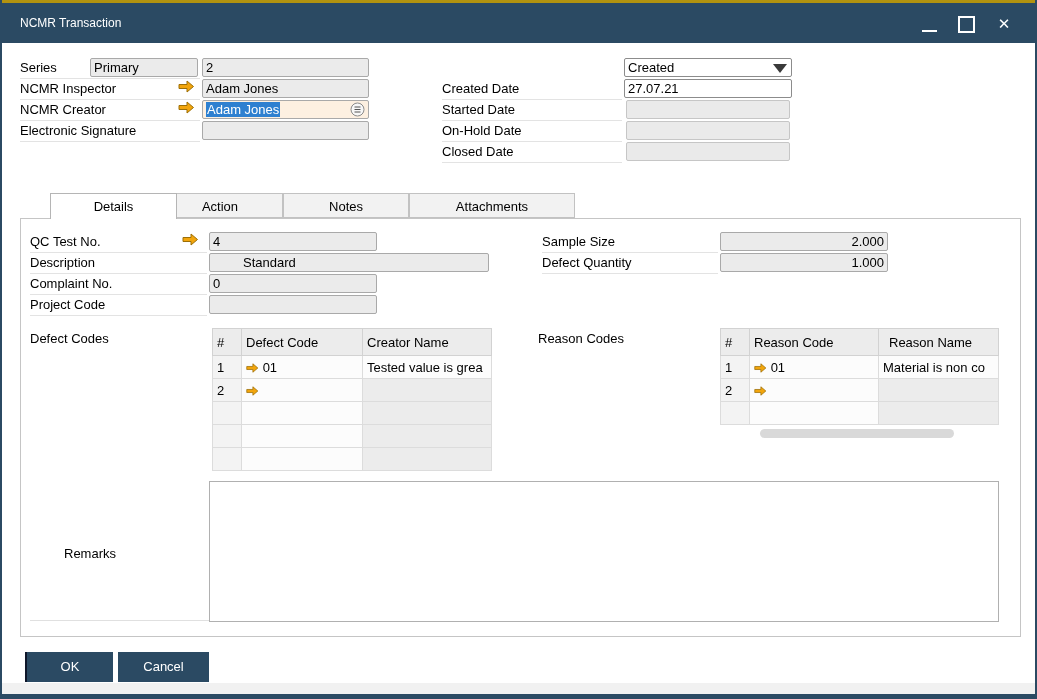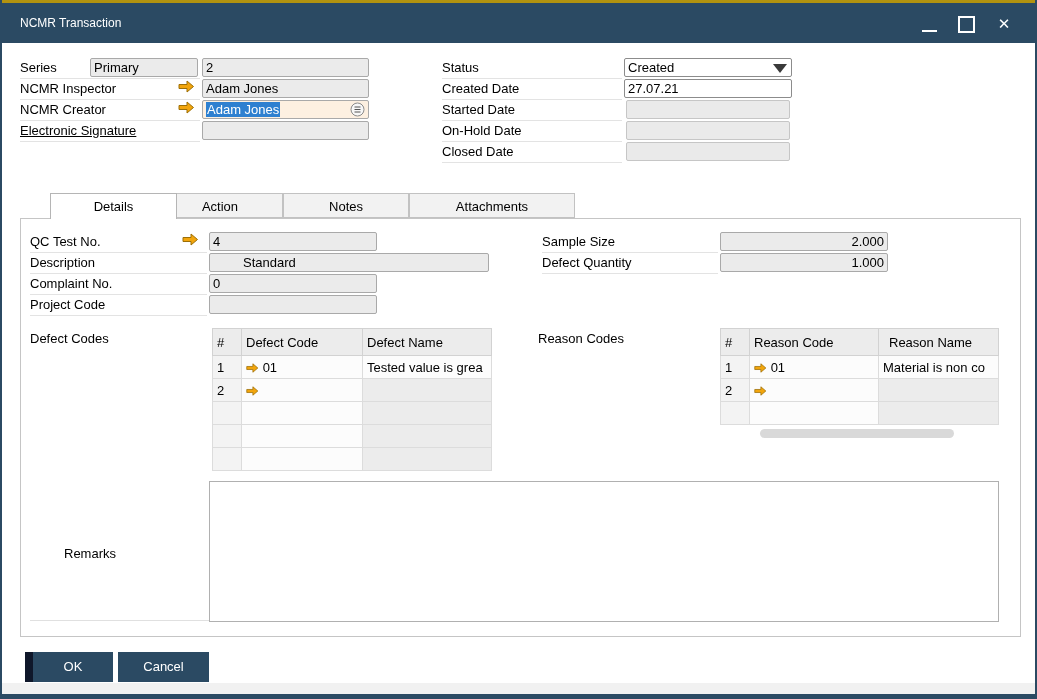--- a/index.html
+++ b/index.html
@@ -38,21 +38,21 @@
   table.grid td{border:1px solid #dcdcdc;height:22px;padding:0 4px;background:#fcfcfc;
                 white-space:nowrap;overflow:hidden;}
   table.grid td.numcol{background:#f3f3f3;text-align:left;}
   table.grid td.greyed{background:#ececec;}
   .tblwrap{position:absolute;}
   .scrollbar{position:absolute;height:9px;background:#d9d9d9;border-radius:5px;cursor:pointer;}
   .remarks-box{position:absolute;left:207px;top:481px;width:790px;height:141px;box-sizing:border-box;
                border:1px solid #b0b0b0;background:#ffffff;cursor:text;}
   .btn{position:absolute;top:652px;height:30px;box-sizing:border-box;background:#2b4a63;color:#ffffff;
        font-size:13px;text-align:center;line-height:30px;cursor:pointer;}
-  .btn.default{border-left:8px solid #0f172a;}
+  .btn.default{border-left:2px solid #0f172a;}
   .bottomstrip{position:absolute;left:0;right:0;top:683px;height:11px;background:#f1f1f1;}
   .underline-extra{position:absolute;height:1px;background:#e0e0e0;}
 </style>
 </head>
 <body>
 
 <svg width="0" height="0" style="position:absolute">
   <defs>
     <g id="linkarrow">
       <polygon points="1,4.5 9,4.5 9,1 15.5,6.5 9,12 9,8.5 1,8.5" fill="#f2a50c" stroke="#9c6f07" stroke-width="1"></polygon>
@@ -93,24 +93,23 @@
   <div class="fld cream" style="left:200px;top:100px;width:167px;">
     <span class="sel">Adam Jones</span>
     <svg class="cfl" width="15" height="15" viewBox="0 0 15 15">
       <circle cx="7.5" cy="7.5" r="6.5" fill="#f7f7f7" stroke="#8a8a8a"></circle>
       <line x1="4.5" y1="5" x2="10.5" y2="5" stroke="#555" stroke-width="1"></line>
       <line x1="4.5" y1="7.5" x2="10.5" y2="7.5" stroke="#555" stroke-width="1"></line>
       <line x1="4.5" y1="10" x2="10.5" y2="10" stroke="#555" stroke-width="1"></line>
     </svg>
   </div>
 
-  <div class="lbl" style="left:18px;top:120px;width:180px;text-decoration:underline;">Electronic Signature</div>
+  <div class="lbl" style="left:18px;top:120px;width:180px;">Electronic Signature</div>
   <div class="fld" style="left:200px;top:121px;width:167px;"></div>
 
-  <div class="lbl" style="left:440px;top:57px;width:180px;">Status</div>
   <div class="fld white" style="left:622px;top:58px;width:168px;">
     <span>Created</span>
     <span class="ddtri"></span>
   </div>
 
   <div class="lbl" style="left:440px;top:78px;width:180px;">Created Date</div>
   <div class="fld white" style="left:622px;top:79px;width:168px;">27.07.21</div>
 
   <div class="lbl" style="left:440px;top:99px;width:180px;">Started Date</div>
   <div class="fld dis" style="left:624px;top:100px;width:164px;"></div>
@@ -149,21 +148,21 @@
   <div class="lbl" style="left:28px;top:294px;width:177px;z-index:2;">Project Code</div>
   <div class="fld" style="left:207px;top:295px;width:168px;z-index:2;"></div>
 
   <div class="lbl-plain" style="left:28px;top:328px;z-index:2;">Defect Codes</div>
   <div class="tblwrap" style="left:210px;top:328px;z-index:2;">
     <table class="grid">
       <tbody>
           <tr>
         <th style="width:20px;">#</th>
         <th style="width:112px;">Defect Code</th>
-        <th style="width:120px;">Defect Name</th>
+        <th style="width:120px;">Creator Name</th>
       </tr>
       <tr>
         <td class="numcol">1</td>
         <td><svg width="13" height="10" viewBox="0 0 17 13" style="vertical-align:-1px;">
                 <use href="#linkarrow"></use>
               </svg> <span>01</span></td>
         <td>Tested value is grea</td>
       </tr>
       <tr>
         <td class="numcol">2</td>

